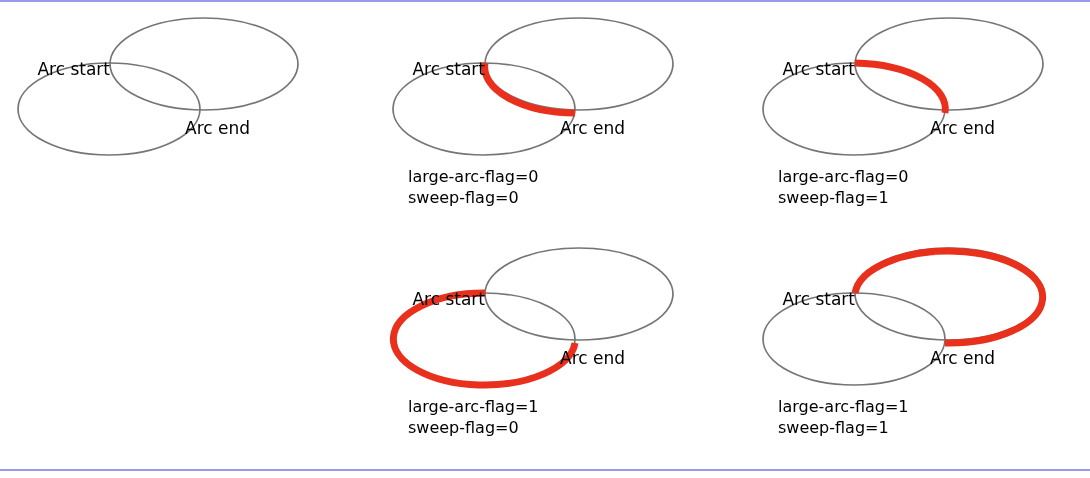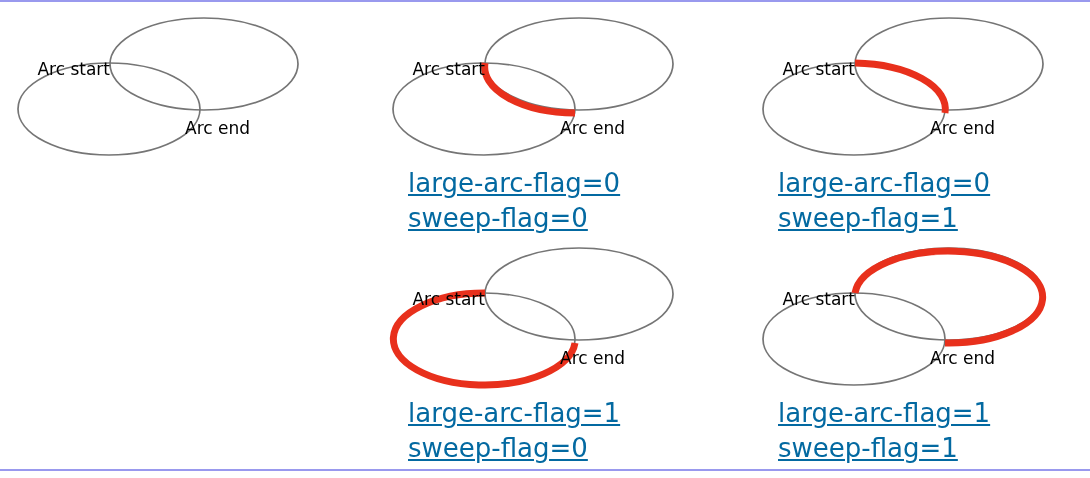--- a/index.html
+++ b/index.html
@@ -52,25 +52,24 @@
     color: #000000;
     white-space: nowrap;
     line-height: 1;
   }
   .lbl-start { right: 220px; top: 46px; }
   .lbl-end   { left: 185px; top: 105px; }
 
   .caption {
     position: absolute;
     font-family: "DejaVu Sans", sans-serif;
-    font-size: 26px;
-    color: #0369a1;
+    font-size: 16px;
+    color: #000000;
     line-height: 1.33;
     white-space: nowrap;
-    text-decoration: underline;
   }
   .caption div { display: block; }
 </style>
 </head>
 <body>
 
 <div id="page">
 
   <div class="frame-rule top"></div>
   <div class="frame-rule bottom"></div>

